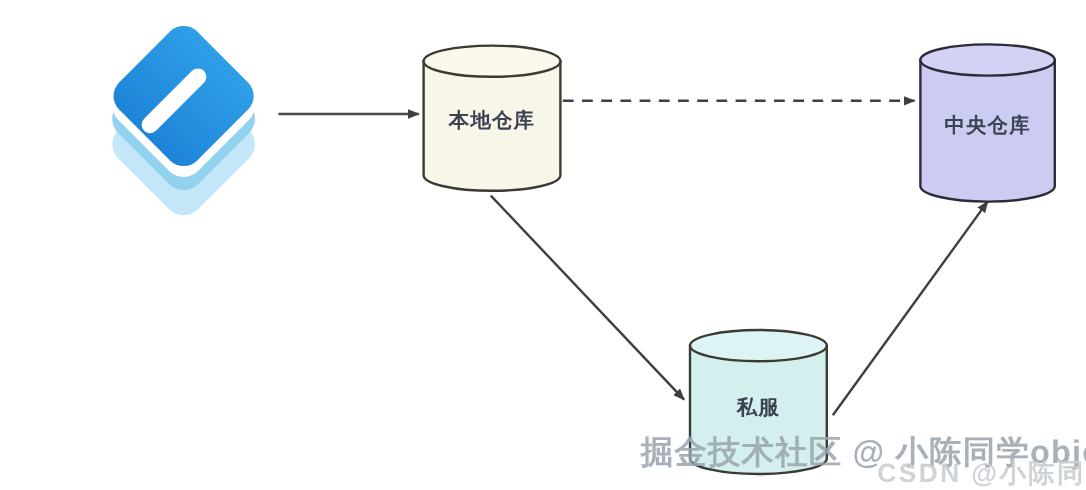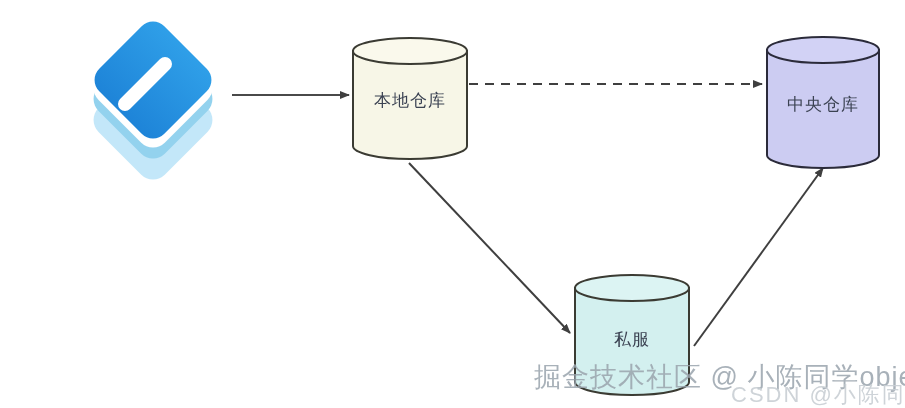--- a/index.html
+++ b/index.html
@@ -9,20 +9,21 @@
   }
   body {
     font-family: "Liberation Sans", "DejaVu Sans", sans-serif;
   }
   #canvas {
     position: relative;
     width: 905px;
     height: 408px;
     background: #ffffff;
     overflow: hidden;
+    font-weight: bold;
   }
   #diagram-svg {
     position: absolute;
     left: 0;
     top: 0;
     width: 905px;
     height: 408px;
   }
   .cyl-label {
     font-family: "Liberation Sans", "DejaVu Sans", sans-serif;

